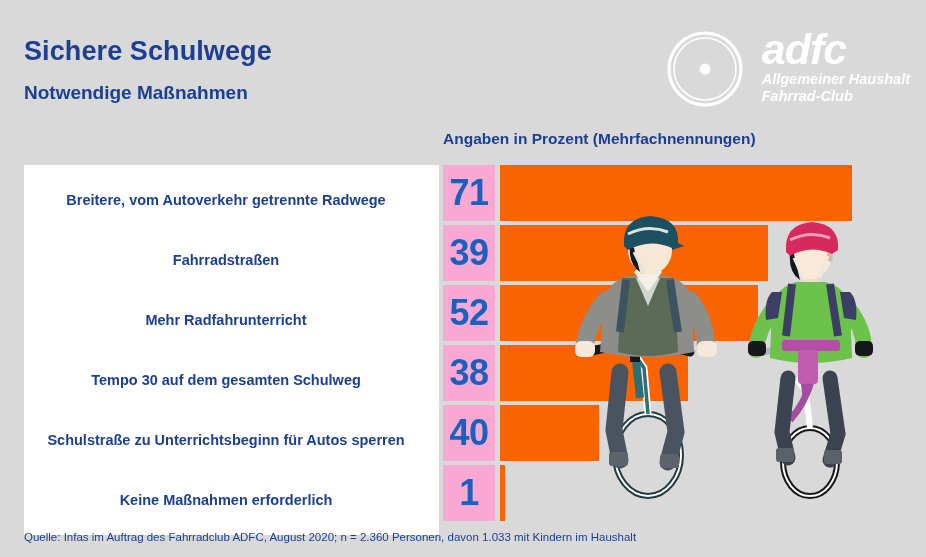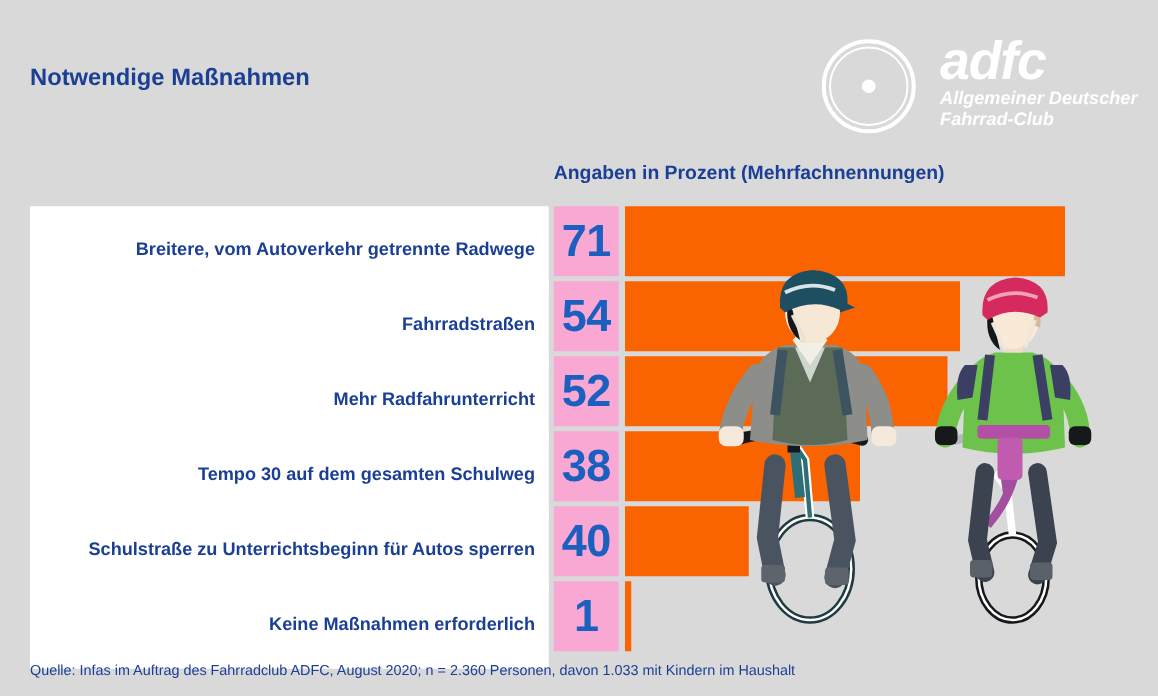--- a/index.html
+++ b/index.html
@@ -42,21 +42,21 @@
     position:absolute;left:443px;top:0px;
     color:#1b3f94;font-size:15.5px;font-weight:bold;white-space:nowrap;
   }
   .rows{position:absolute;left:0;top:35px;width:926px;}
   .row{
     position:relative;height:56px;margin-bottom:4px;
     display:flex;align-items:stretch;
   }
   .label-box{
     position:absolute;left:24px;top:0;width:415px;height:70px;
-    background:#ffffff;display:flex;align-items:center;justify-content:flex-end;
+    background:#ffffff;display:flex;align-items:center;justify-content:center;
     box-sizing:border-box;padding-right:11px;
   }
   .label-text{
     color:#1b3f94;font-size:14.5px;font-weight:bold;white-space:nowrap;
     text-align:right;
   }
   .value-box{
     position:absolute;left:443px;top:0;width:52px;height:56px;
     background:#f9a8d4;display:flex;align-items:center;justify-content:center;
   }
@@ -77,34 +77,35 @@
     position:absolute;left:24px;bottom:14px;
     color:#1b3f94;font-size:11.5px;font-weight:normal;white-space:nowrap;
   }
 </style>
 </head>
 <body>
 
 <div class="infographic">
 
   <div class="header">
+    <div class="title">Sichere Schulwege</div>
     <div class="subtitle">Notwendige Maßnahmen</div>
   </div>
 
   <div class="logo">
     <span class="logo-mark">
       <svg width="82" height="82" viewBox="0 0 82 82" aria-hidden="true">
         <circle cx="41" cy="41" r="36" fill="none" stroke="#ffffff" stroke-width="3.2"></circle>
         <circle cx="41" cy="41" r="31" fill="none" stroke="#ffffff" stroke-width="1.6"></circle>
         <circle cx="41" cy="41" r="5.5" fill="#ffffff"></circle>
       </svg>
     </span>
     <span class="logo-text">
       <div class="logo-word">adfc</div>
-      <div class="logo-sub">Allgemeiner Deutscher</div>
+      <div class="logo-sub">Allgemeiner Haushalt</div>
       <div class="logo-sub">Fahrrad-Club</div>
     </span>
   </div>
 
   <div class="chart">
     <div class="axis-note">Angaben in Prozent (Mehrfachnennungen)</div>
     <div class="rows" id="rows">
         <div class="row">
           <div class="label-box">
             <span class="label-text">Breitere, vom Autoverkehr getrennte Radwege</span>
@@ -114,21 +115,21 @@
           </div>
           <div class="bar-track">
             <div class="bar" style="width: 352px; background: rgb(249, 100, 0);"></div>
           </div>
         </div>
         <div class="row">
           <div class="label-box">
             <span class="label-text">Fahrradstraßen</span>
           </div>
           <div class="value-box">
-            <span class="value-text">54</span>
+            <span class="value-text">39</span>
           </div>
           <div class="bar-track">
             <div class="bar" style="width: 268px; background: rgb(249, 100, 0);"></div>
           </div>
         </div>
         <div class="row">
           <div class="label-box">
             <span class="label-text">Mehr Radfahrunterricht</span>
           </div>
           <div class="value-box">

